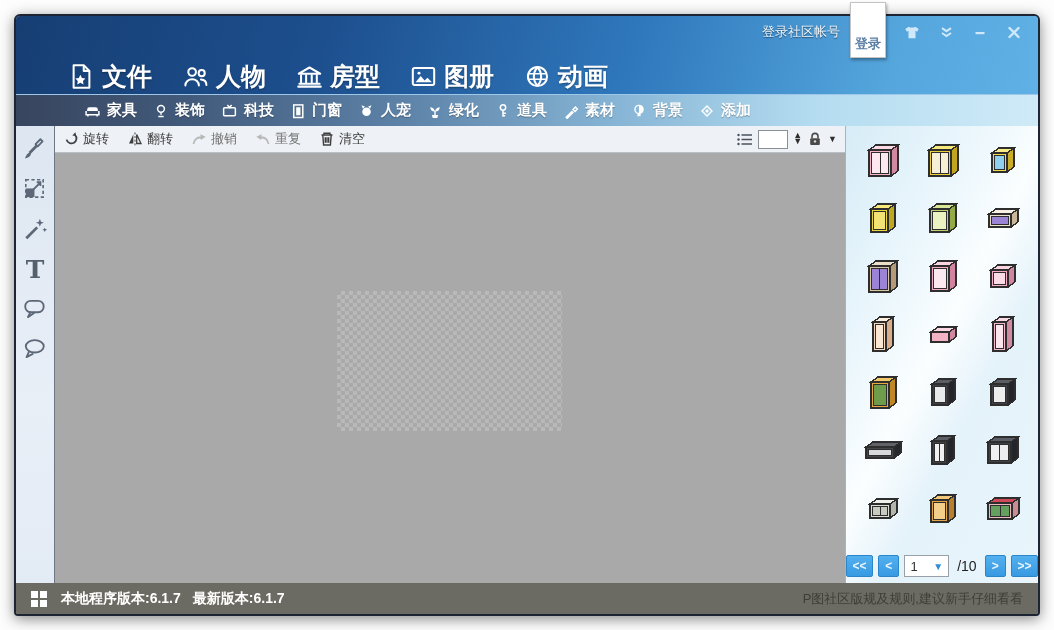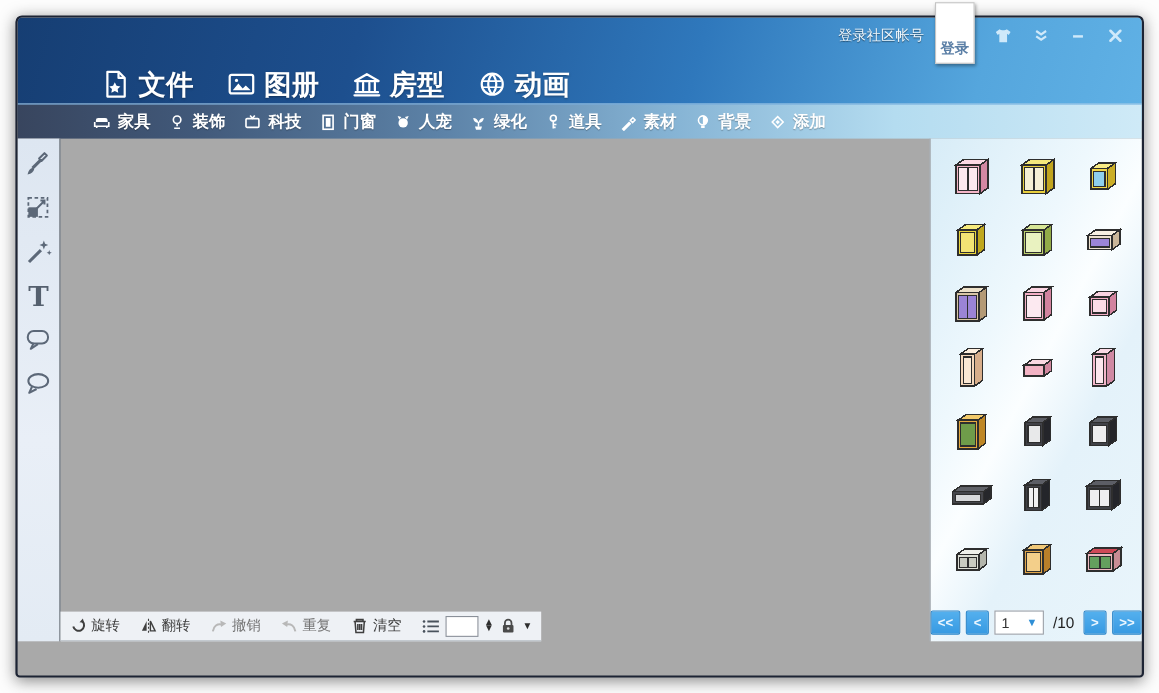--- a/index.html
+++ b/index.html
@@ -17,21 +17,21 @@
   
   .header {
     position:absolute; left:0; top:0; width:100%; height:94px;
     background:linear-gradient(105deg,#163e73 0%,#1d4f8e 30%,#2f78bc 60%,#55a6dd 85%,#60b1e5 100%);
   }
   .titlebar { position:absolute; left:0; top:0; width:100%; height:32px; display:flex; align-items:center; justify-content:flex-end; padding-right:14px; }
   .login-hint { color:#eef6fc; font-size:13px; text-shadow:0 1px 1px rgba(0,0,0,.5); margin-right:62px; }
   .win-controls { display:flex; align-items:center; gap:14px; }
   .win-btn { width:20px; height:18px; display:flex; align-items:center; justify-content:center; cursor:default; }
 
-  .menubar { position:absolute; left:0; top:34px; width:100%; height:52px; display:flex; align-items:center; gap:30px; padding-left:76px; }
+  .menubar { position:absolute; left:0; top:34px; width:100%; height:52px; display:flex; align-items:center; gap:30px; padding-left:52px; }
   .menu-item { display:flex; align-items:center; gap:7px; color:#fff; font-size:25px; font-weight:bold; text-shadow:0 1px 2px rgba(0,0,0,.35); cursor:default; }
   .mi-icon { display:flex; align-items:center; }
 
   
   .catbar {
     position:absolute; left:0; top:78px; width:100%; height:32px;
     background:linear-gradient(90deg,#38455e 0%,#41597a 16%,#5d83a8 38%,#85b3d4 58%,#b4dcf0 78%,#cfeaf7 100%);
     border-top:1px solid #9fc8e8;
     display:flex; align-items:center; gap:16px; padding-left:68px;
   }
@@ -42,21 +42,21 @@
 
   .sidebar {
     width:39px; height:100%;
     background:linear-gradient(180deg,#dde6f1,#e9eff7 60%,#e3ebf4);
     border-right:1px solid #6e7883;
     display:flex; flex-direction:column; align-items:center; padding-top:4px;
   }
   .tool-btn { width:34px; height:38px; display:flex; align-items:center; justify-content:center; margin-bottom:2px; cursor:default; }
   .text-tool-glyph { font-family:"DejaVu Serif", serif; font-size:25px; font-weight:bold; color:#55606e; line-height:1; }
 
-  .center { flex:1; display:flex; position:relative;align-items:flex-end; }
+  .center { flex:1; display:flex; flex-direction:column; position:relative; }
   .canvas-toolbar {
     height:27px; background:#eef1f5; border-bottom:1px solid #b9bfc6;
     display:flex; align-items:center; padding:0 8px; font-size:13px; color:#3c3c3c;
   }
   .ct-btn { display:flex; align-items:center; gap:4px; margin-right:18px; cursor:default; }
   .ct-btn.disabled { color:#737373; }
   .ct-right { margin-left:auto; display:flex; align-items:center; gap:5px; }
   .scale-input { width:30px; height:19px; border:1px solid #8a9099; background:#fff; font-size:12px; padding:0 3px; }
   .spinner { display:flex; flex-direction:column; line-height:.62; font-size:9px; color:#2e2e2e; cursor:default; }
   .caret { font-size:9px; color:#2e2e2e; cursor:default; }
@@ -154,37 +154,48 @@
             <svg width="27" height="27" viewBox="0 0 24 24" fill="none" stroke="#fff" stroke-width="1.8" stroke-linejoin="round">
               <path d="M5 2h9l5 5v15H5z"></path>
                 <path d="M14 2v5h5"></path>
               <path d="M11 10.5l1.4 2.8 3.1.5-2.2 2.2.5 3-2.8-1.5-2.8 1.5.5-3-2.2-2.2 3.1-.5z" fill="#fff" stroke="none"></path>
             </svg>
           </span>
           <span class="mi-label">文件</span>
         </div>
         <div class="menu-item">
           <span class="mi-icon">
-            <svg width="27" height="27" viewBox="0 0 24 24" fill="none" stroke="#fff" stroke-width="1.8">
-              <rect x="2.5" y="4.5" width="19" height="15" rx="1.5"></rect>
-              <path d="M5 17l4.5-5.5 3.5 4 2.5-2.5L19.5 17z" fill="#fff" stroke="none"></path>
-              <circle cx="8" cy="9" r="1.3" fill="#fff" stroke="none"></circle>
-            </svg>
-          </span>
-          <span class="mi-label">图册</span>
+            <svg width="27" height="27" viewBox="0 0 24 24" fill="none" stroke="#fff" stroke-width="1.8" stroke-linecap="round">
+              <circle cx="9" cy="8" r="3.4"></circle>
+                <path d="M3 20c0-3.3 2.7-5.5 6-5.5s6 2.2 6 5.5"></path>
+              <circle cx="17.5" cy="9" r="2.7"></circle>
+                <path d="M16.8 14.6c2.9.2 4.9 2.1 4.9 4.9"></path>
+            </svg>
+          </span>
+          <span class="mi-label">人物</span>
         </div>
         <div class="menu-item">
           <span class="mi-icon">
             <svg width="27" height="27" viewBox="0 0 24 24" fill="none" stroke="#fff" stroke-width="1.8" stroke-linejoin="round" stroke-linecap="round">
               <path d="M2.5 9.5L12 4l9.5 5.5z"></path>
                 <path d="M4.5 11v6M9 11v6M14 11v6M18.5 11v6"></path>
                 <path d="M3 18.5h18M2 21h20"></path>
             </svg>
           </span>
           <span class="mi-label">房型</span>
+        </div>
+        <div class="menu-item">
+          <span class="mi-icon">
+            <svg width="27" height="27" viewBox="0 0 24 24" fill="none" stroke="#fff" stroke-width="1.8">
+              <rect x="2.5" y="4.5" width="19" height="15" rx="1.5"></rect>
+              <path d="M5 17l4.5-5.5 3.5 4 2.5-2.5L19.5 17z" fill="#fff" stroke="none"></path>
+              <circle cx="8" cy="9" r="1.3" fill="#fff" stroke="none"></circle>
+            </svg>
+          </span>
+          <span class="mi-label">图册</span>
         </div>
         <div class="menu-item">
           <span class="mi-icon">
             <svg width="27" height="27" viewBox="0 0 24 24" fill="none" stroke="#fff" stroke-width="1.8">
               <circle cx="12" cy="12" r="8.5"></circle>
               <path d="M12 3.8a12 12 0 000 16.4M12 3.8a12 12 0 010 16.4"></path>
               <path d="M4.5 9.5h15M4.5 14.5h15" stroke-width="1.4"></path>
             </svg>
           </span>
           <span class="mi-label">动画</span>
@@ -586,15 +597,28 @@
             <span class="val">1</span>
             <span class="dd">▼</span>
           </div>
           <span class="pg-total">/10</span>
           <div class="pg-btn pg-next">&gt;</div>
           <div class="pg-btn pg-last">&gt;&gt;</div>
         </div>
       </div>
     </div>
 
+    <div class="statusbar">
+      <div class="status-left">
+        <span class="sq-icon">
+            <i></i>
+            <i></i>
+            <i></i>
+            <i></i>
+          </span>
+        <span>本地程序版本:6.1.7</span>
+        <span>最新版本:6.1.7</span>
+      </div>
+      <span class="status-right">P图社区版规及规则,建议新手仔细看看</span>
+    </div>
 
   </div>
 </div>
 
 </body></html>

